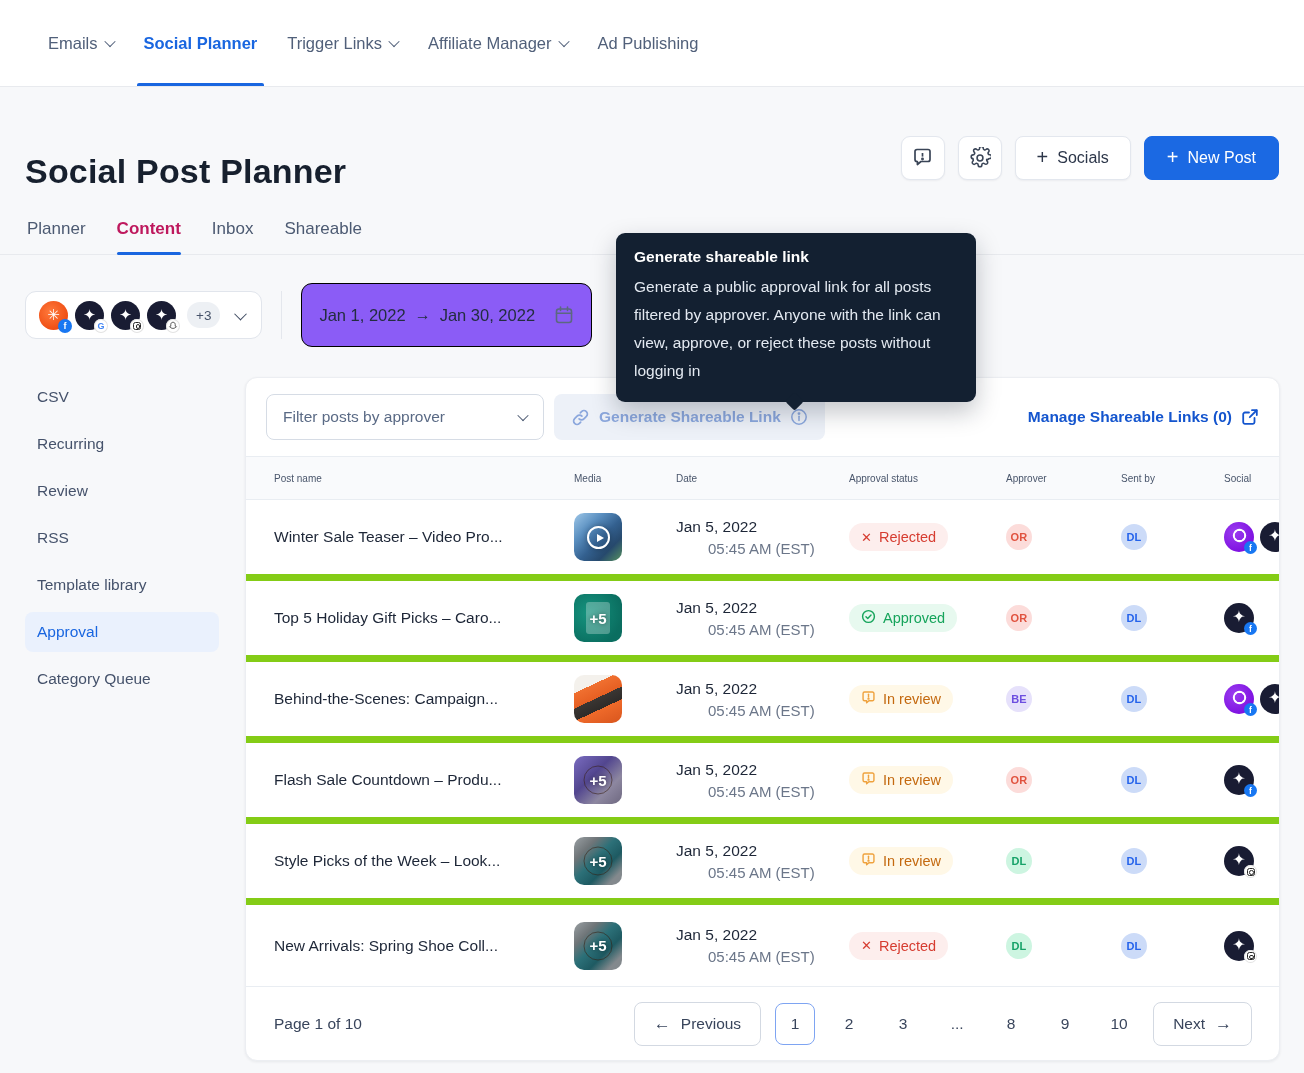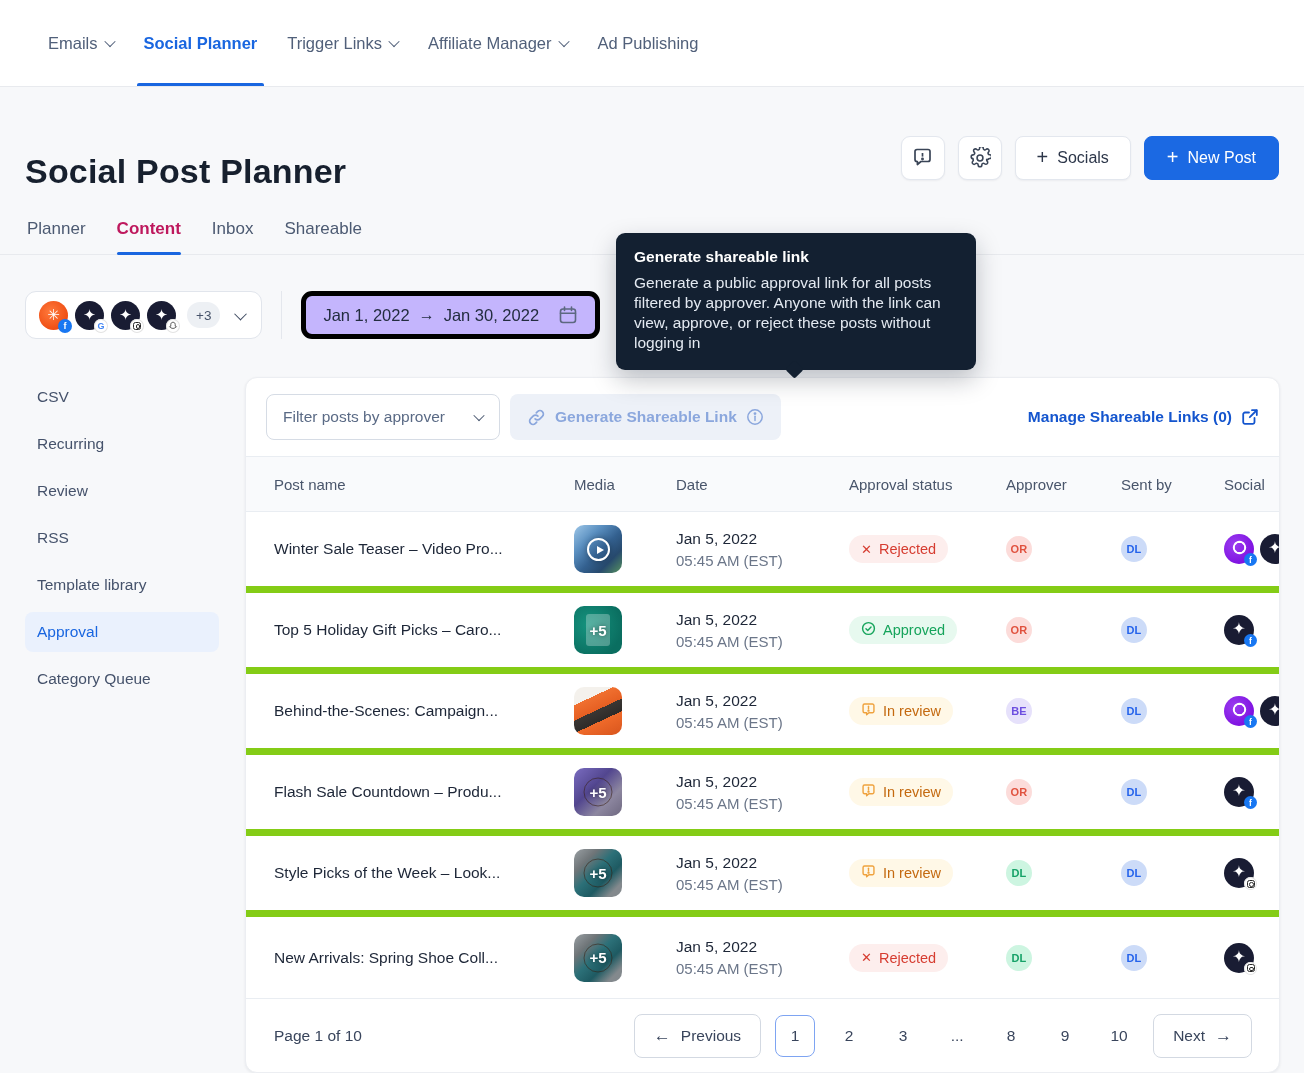--- a/index.html
+++ b/index.html
@@ -41,64 +41,64 @@
   .mini-badge { position:absolute; right:-4px; bottom:-3px; width:14px; height:14px; border-radius:50%; display:flex; align-items:center; justify-content:center; font-size:9px; font-weight:700; }
   .mini-badge.fb { background:#1877f2; color:#fff; }
   .mini-badge.g { background:#fff; color:#4285F4; box-shadow:0 0 0 1px #e3e3e3 inset; }
   .mini-badge.ig { background:#fff; box-shadow:0 0 0 1px #e3e3e3 inset; }
   .ig-frame { width:8px; height:8px; border:1.3px solid #262626; border-radius:2.5px; position:relative; }
   .ig-frame::after { content:""; position:absolute; left:1.6px; top:1.6px; width:2.6px; height:2.6px; border:1px solid #262626; border-radius:50%; }
   .mini-badge.sc { background:#fff; box-shadow:0 0 0 1px #e3e3e3 inset; }
   .more-chip { background:#edf0f4; color:#47536a; border-radius:13px; height:26px; padding:0 9px; display:flex; align-items:center; font-size:13.5px; font-weight:500; margin-left:4px; }
   .account-pill .chev { color:#3e4a61; width:9px; height:9px; margin-left:9px; }
   .v-divider { width:1px; height:48px; background:#e4e7ed; margin:0 19px; }
-  .date-pill { height:48px; background:#c4b5fd; border:5px solid #000000; border-radius:11px; display:flex; align-items:center; padding:0 17px; gap:9px; font-size:16.5px; color:#232d40; cursor:pointer; }
+  .date-pill { height:64px; background:#8b5cf6; border:1px solid #000000; border-radius:11px; display:flex; align-items:center; padding:0 17px; gap:9px; font-size:16.5px; color:#232d40; cursor:pointer; }
   .date-arrow { color:#232d40; font-size:16px; }
   .cal-icon { margin-left:10px; color:#5c6880; display:flex; }
 
   
   .tooltip { position:absolute; left:616px; top:233px; width:360px; background:#132031; border-radius:9px; padding:15px 18px 17px 18px; z-index:60; box-shadow:0 10px 24px rgba(16,24,40,.25); }
   .tooltip::after { content:""; position:absolute; left:172px; bottom:-6px; width:13px; height:13px; background:#132031; transform:rotate(45deg); border-radius:2px; }
   .tooltip-title { color:#fff; font-size:15.5px; font-weight:700; margin-bottom:7px; }
-  .tooltip-body { color:#e3e9f1; font-size:15.5px; line-height:20px; }
+  .tooltip-body { color:#e3e9f1; font-size:15.5px; line-height:28px; }
 
   
   .content { display:flex; margin-top:38px; align-items:flex-start; }
   .side-nav { width:245px; flex:0 0 245px; padding-left:25px; }
   .side-item { width:194px; height:40px; display:flex; align-items:center; padding-left:12px; font-size:15.5px; color:#45526b; border-radius:8px; margin-bottom:7px; cursor:pointer; }
   .side-item.active { background:#eaf1fd; color:#1966e0; font-weight:500; }
 
   .card { flex:1; margin-right:24px; background:#fff; border:1px solid #eceef2; border-radius:12px; box-shadow:0 1px 3px rgba(16,24,40,.07); overflow:hidden; position:relative; }
 
   .card-toolbar { display:flex; align-items:center; padding:16px 20px; }
-  .filter-select { width:234px; height:46px; border:1px solid #d6dce5; border-radius:8px; background:#fff; display:flex; align-items:center; padding:0 16px; font-size:15.5px; color:#5a6a85; cursor:pointer; }
+  .filter-select { width:278px; height:46px; border:1px solid #d6dce5; border-radius:8px; background:#fff; display:flex; align-items:center; padding:0 16px; font-size:15.5px; color:#5a6a85; cursor:pointer; }
   .filter-select .chev { margin-left:auto; color:#4c5a72; }
   .gen-btn { margin-left:10px; height:46px; border-radius:8px; background:#edf1f8; display:flex; align-items:center; gap:9px; padding:0 17px; font-size:15.5px; font-weight:600; color:#8ba7dd; cursor:pointer; }
   .gen-btn svg { flex:0 0 auto; }
   .manage-link { margin-left:auto; display:flex; align-items:flex-end; gap:9px; color:#1455ce; font-size:15.5px; font-weight:700; cursor:pointer; }
 
   
   .grid-cols { display:grid; grid-template-columns:300px 102px 173px 157px 115px 103px 1fr; align-items:center; padding-left:28px; }
-  .thead { height:56px; background:#f9fafc; border-top:1px solid #e9edf2; border-bottom:1px solid #e9edf2; font-size:15px; color:#49556b; }
+  .thead { height:44px; background:#f9fafc; border-top:1px solid #e9edf2; border-bottom:1px solid #e9edf2; font-size:10px; color:#49556b; }
   .trow { height:81px; border-bottom:7px solid #84cc16; background:#fff; }
   .trow:last-of-type { border-bottom:none; }
   .post-name { font-size:15.5px; color:#1d2637; white-space:nowrap; overflow:hidden; }
   .media { width:48px; height:48px; border-radius:10px; position:relative; display:flex; align-items:center; justify-content:center; overflow:hidden; }
   .media-video { background:linear-gradient(135deg,#9ec7e8 0%,#5a8fc0 30%,#33608f 55%,#274a6e 75%,#57925f 100%); }
   .media-green { background:radial-gradient(circle at 32% 40%,#16947f,#0a6e60 75%); }
   .media-green::before { content:""; position:absolute; left:12px; top:8px; width:24px; height:32px; background:rgba(255,255,255,.28); border-radius:3px; }
   .media-photo { background:linear-gradient(155deg,#f4f1ec 0%,#f4f1ec 26%,#f07030 26%,#e65f22 48%,#3a3633 48%,#2e2b29 66%,#ef6a2a 66%,#d8551d 100%); }
   .media-purple { background:linear-gradient(135deg,#7a6cc0 0%,#52468f 40%,#8d87a0 70%,#6e6880 100%); }
   .media-teal { background:linear-gradient(135deg,#9aa0a4 0%,#6f7578 25%,#2c7078 45%,#1e5a62 65%,#83898d 85%); }
   .plus-overlay { position:relative; z-index:2; color:#fff; font-size:15px; font-weight:700; text-shadow:0 0 5px rgba(0,0,0,.5); }
   .media-teal .plus-overlay::before, .media-purple .plus-overlay::before { content:""; position:absolute; left:50%; top:50%; width:27px; height:27px; border:1.6px solid rgba(55,30,15,.55); border-radius:50%; transform:translate(-50%,-50%); }
   .play-overlay { width:23px; height:23px; border:2px solid #fff; border-radius:50%; position:relative; box-shadow:0 0 6px rgba(0,0,0,.3); }
   .play-overlay::after { content:""; position:absolute; left:8px; top:6px; border-left:7px solid #fff; border-top:4.5px solid transparent; border-bottom:4.5px solid transparent; }
   .date-main { font-size:15.5px; color:#1d2637; }
-  .date-sub { font-size:15px; color:#6b7689; margin-top:4px; }
+  .date-sub { font-size:15px; color:#6b7689; margin-top:4px;margin-left:32px; }
   .pill { display:inline-flex; align-items:center; gap:7px; height:28px; padding:0 12px; border-radius:15px; font-size:14.5px; font-weight:500; white-space:nowrap; }
   .pill-rejected { background:#fdeeed; color:#d63c30; }
   .pill-approved { background:#e7f9ef; color:#15a45b; }
   .pill-review { background:#fff8e7; color:#c4690f; }
   .x-ico { font-size:13px; line-height:1; }
   .av { width:26px; height:26px; border-radius:50%; display:flex; align-items:center; justify-content:center; font-size:11px; font-weight:700; letter-spacing:.2px; }
   .av-red { background:#fcdcda; color:#e0523f; }
   .av-purple { background:#e6e1fb; color:#6d4fe0; }
   .av-green { background:#cdf5e1; color:#16a268; }
   .av-blue { background:#ccdbf8; color:#2563eb; }

